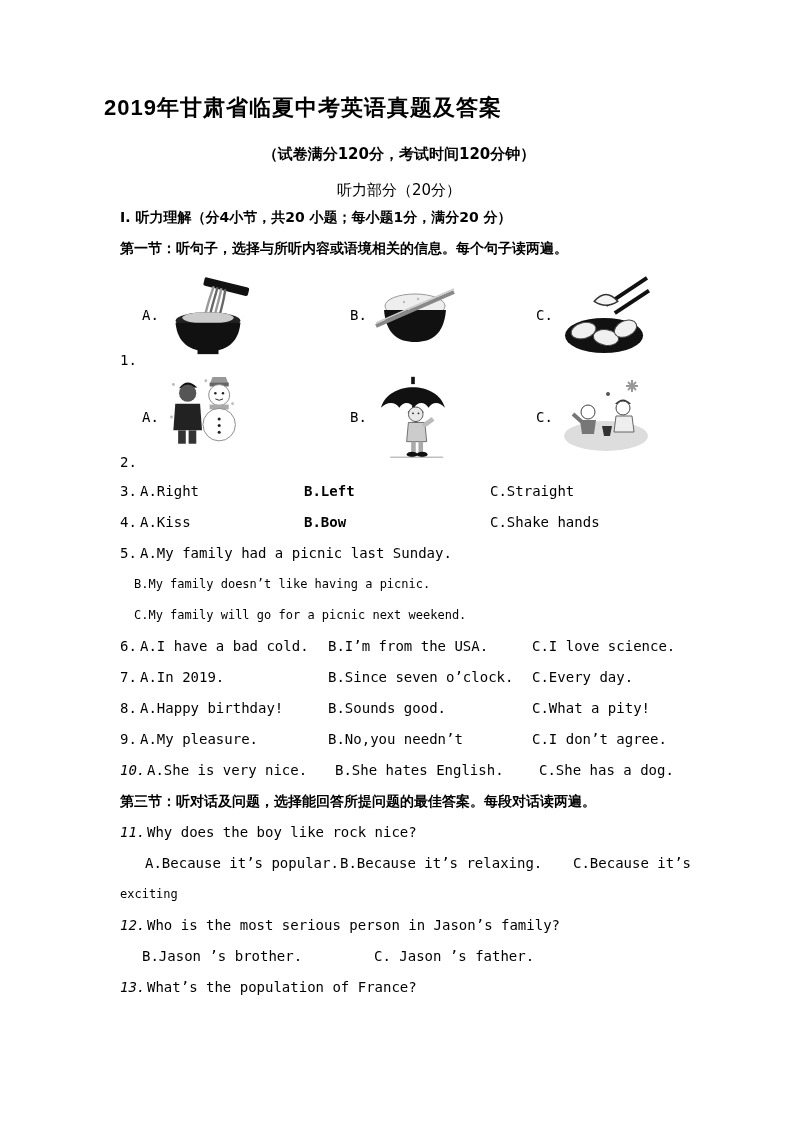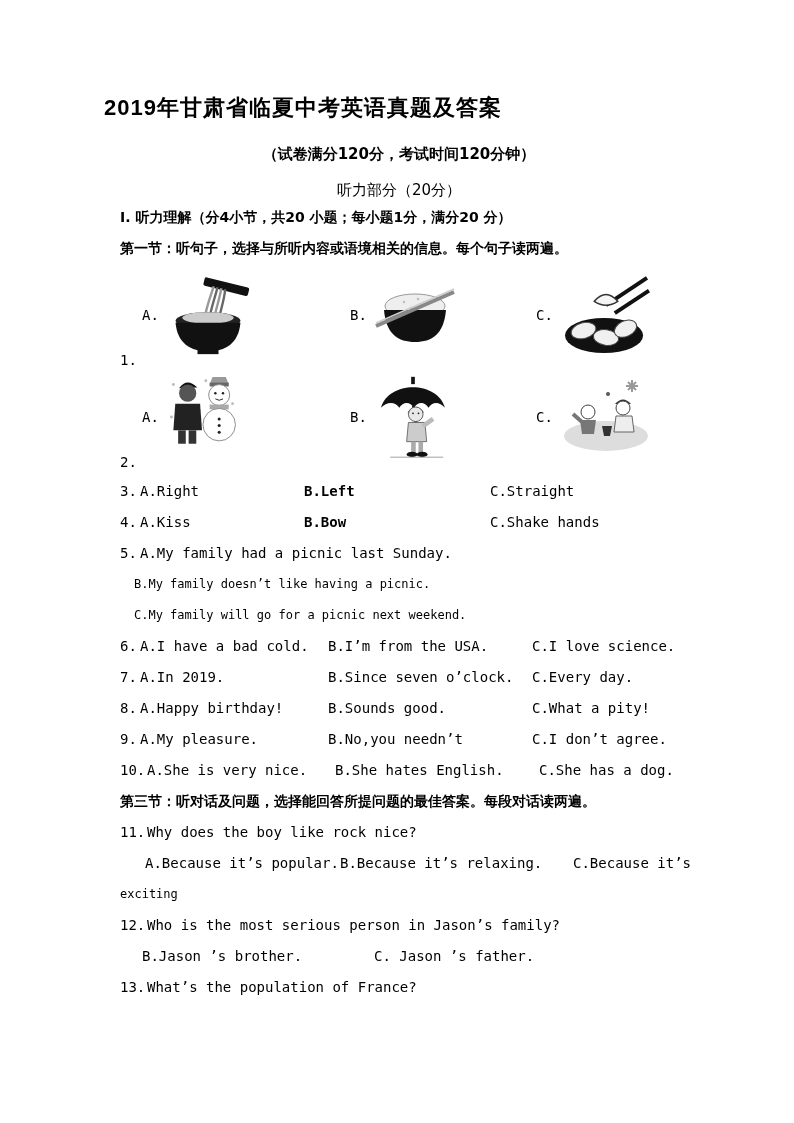--- a/index.html
+++ b/index.html
@@ -42,21 +42,21 @@
     margin: 0;
     font-family: "DejaVu Sans", sans-serif;
     font-weight: bold;
     font-size: 14px;
     line-height: 31px;
   }
   .en-line { margin: 0; font-size: 12px; line-height: 31px; }
 
   .row { display: flex; font-size: 14px; line-height: 31px; }
   .qnum  { width: 20px; flex: none; }
-  .qnum2 { width: 27px; flex: none; }
+  .qnum2 { width: 27px; flex: none; font-style: italic; }
   .s1 .colA { width: 164px; flex: none; }
   .s1 .colB { width: 186px; flex: none; font-weight: bold; }
   .s2 .colA { width: 188px; flex: none; }
   .s2 .colB { width: 204px; flex: none; }
   .q11opts { padding-left: 25px; align-items: center; }
   .q11opts .colA { width: 195px; flex: none; }
   .q11opts .colB { width: 233px; flex: none; }
   .q12opts { padding-left: 22px; }
   .q12opts .colA { width: 163px; flex: none; }
   .q12opts .colB { width: 232px; flex: none; }

